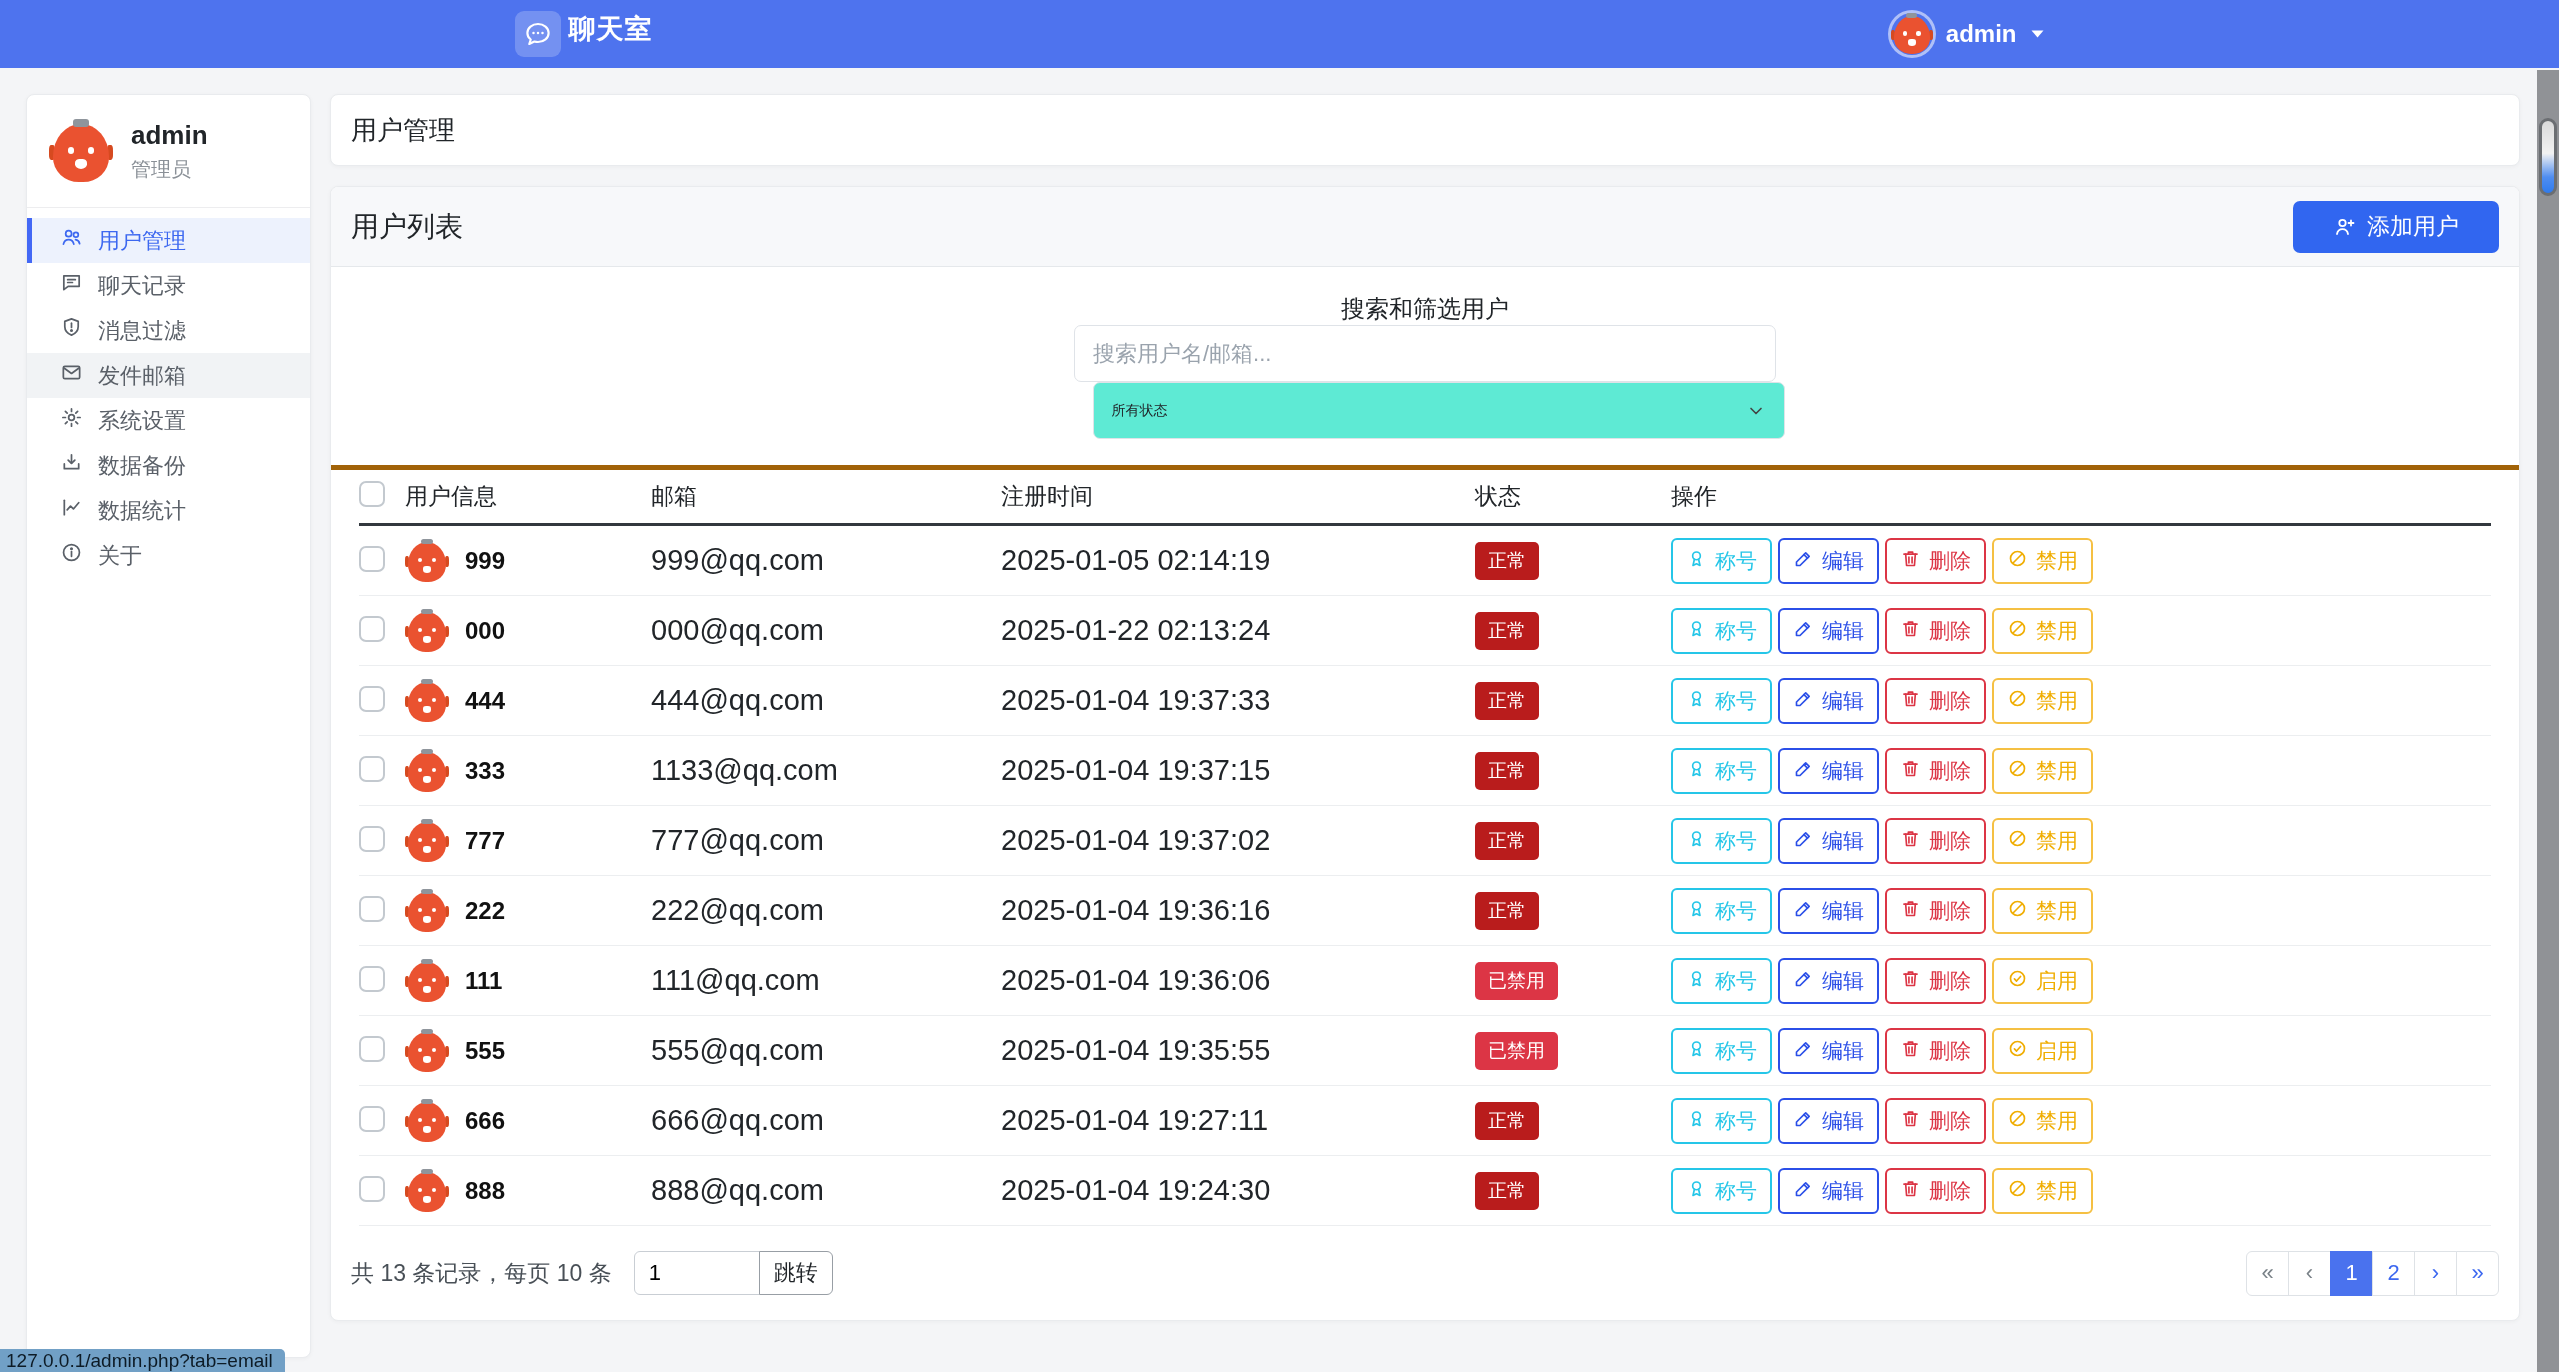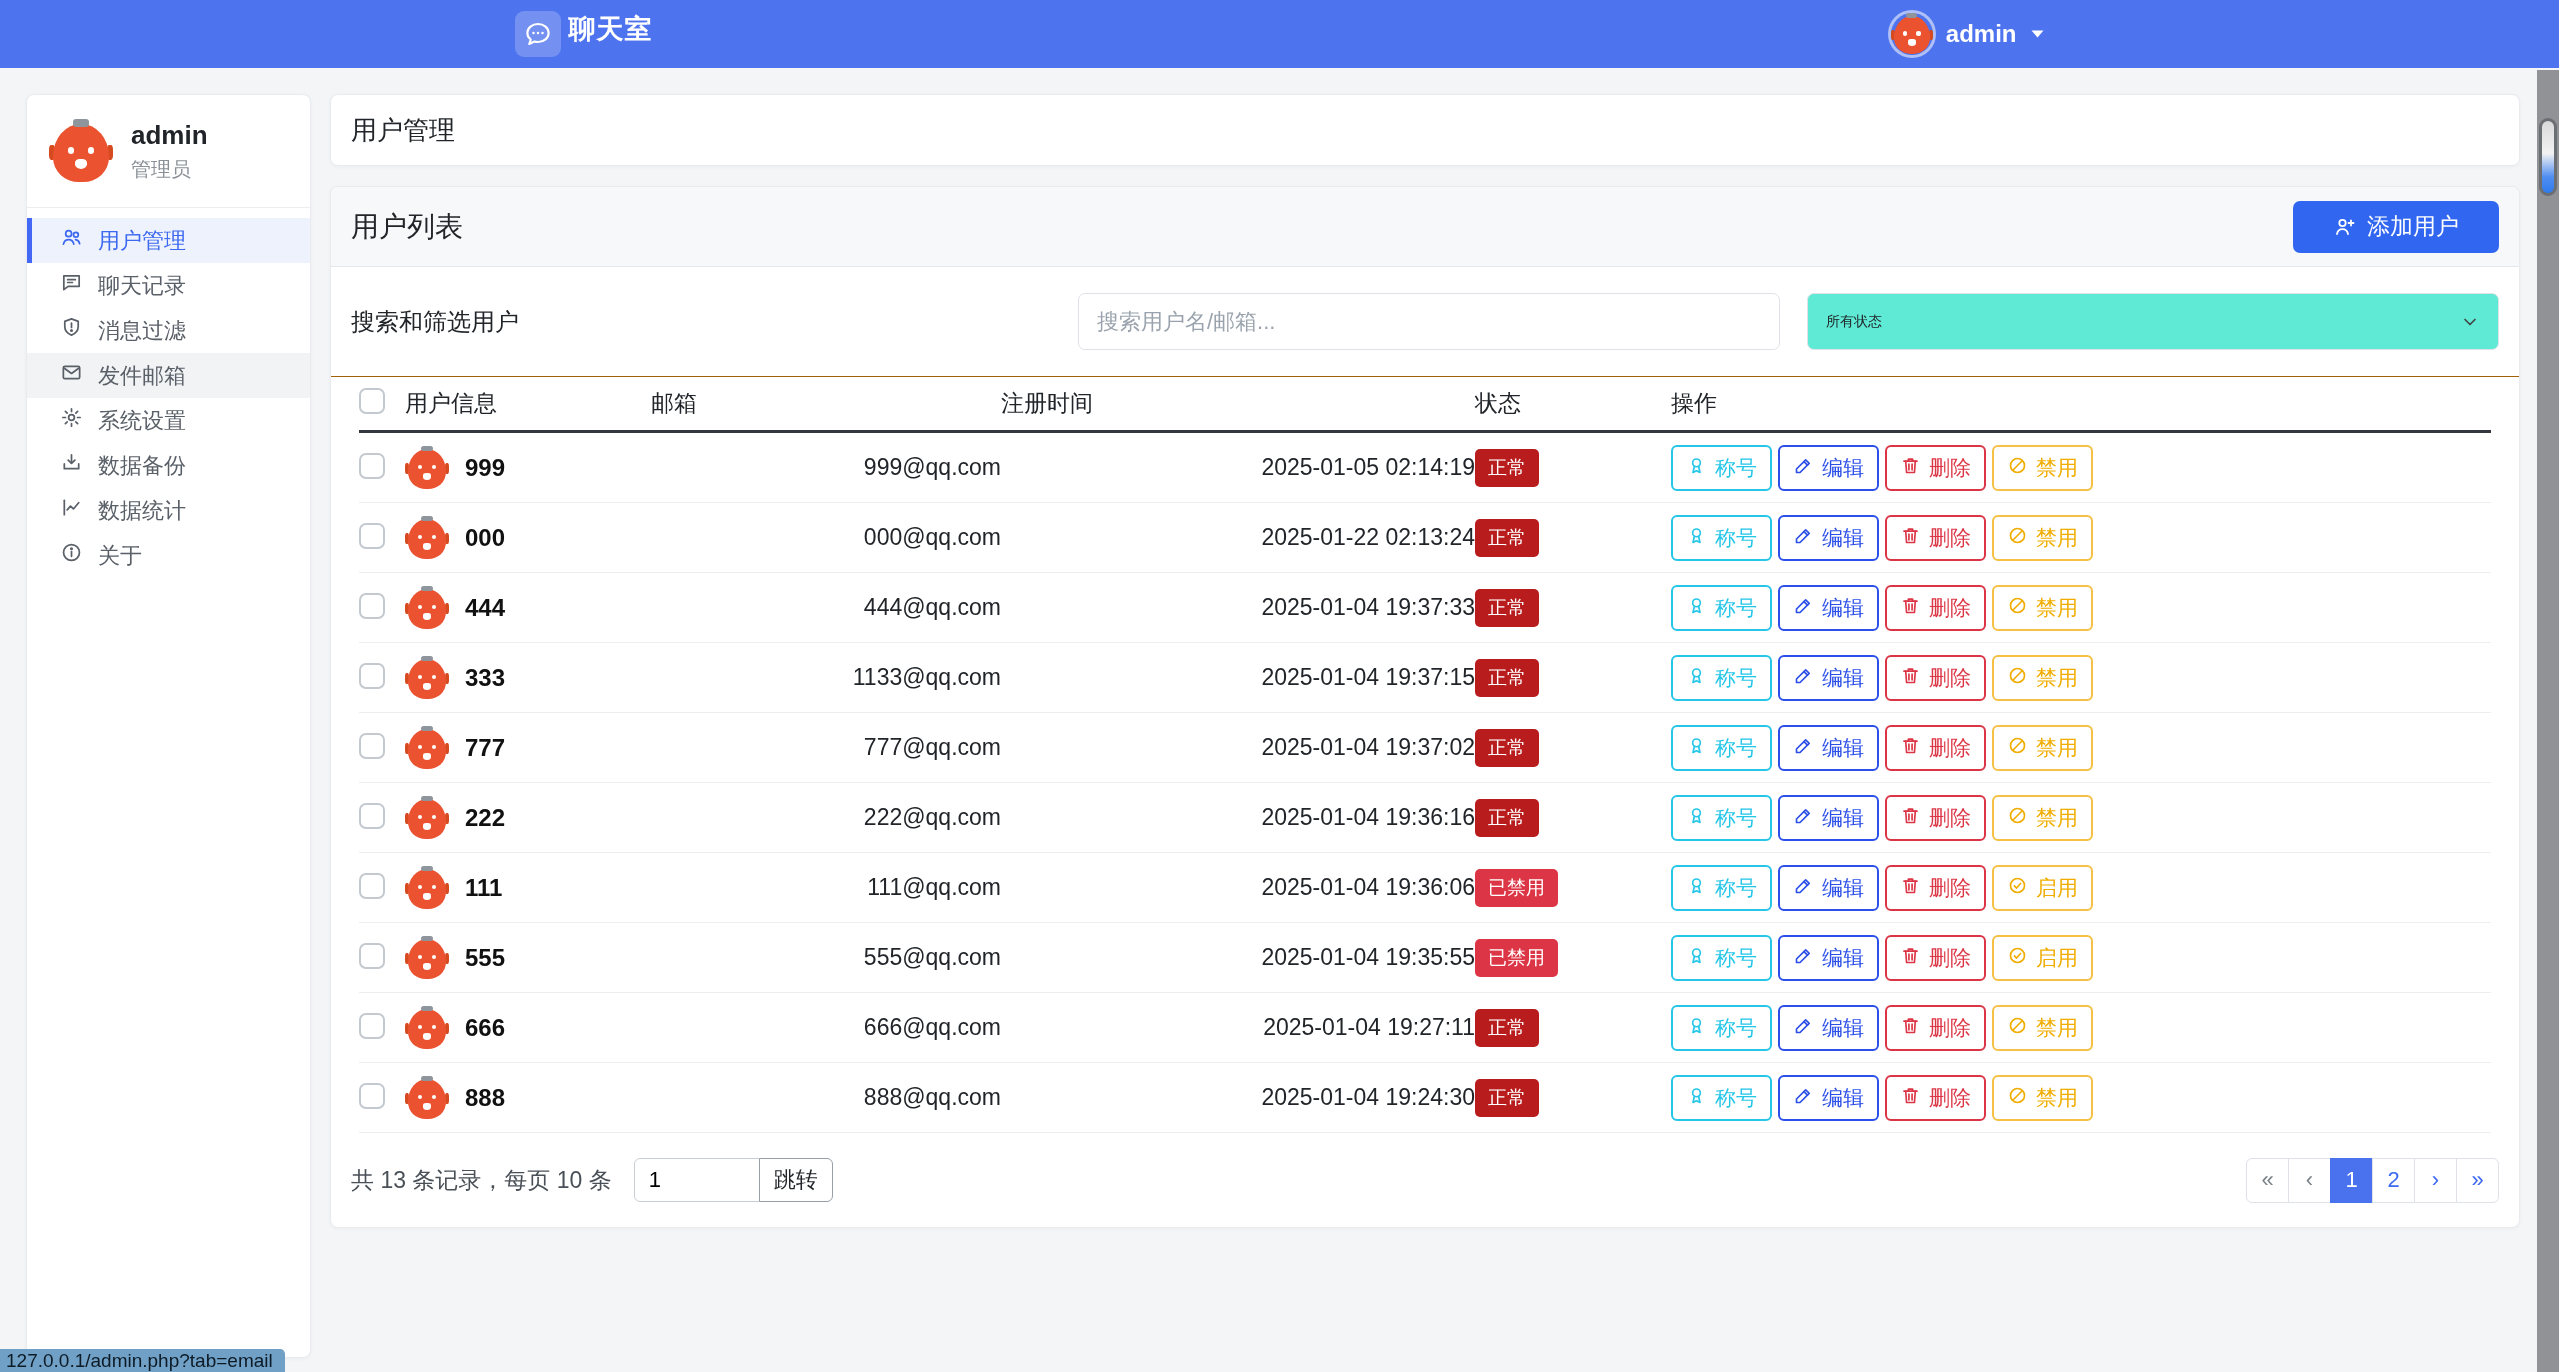--- a/index.html
+++ b/index.html
@@ -44,37 +44,37 @@
   
   .main { flex:1; }
   .card { background:#fff; border:1px solid #e9ebee; border-radius:8px; box-shadow:0 1px 4px rgba(0,0,0,.04); }
   .title-card { height:72px; display:flex; align-items:center; padding:0 20px; font-size:26px; margin-bottom:20px; }
   .list-card { overflow:hidden; }
   .card-header { height:80px; background:#f7f8fa; border-bottom:1px solid #e5e8eb; display:flex; align-items:center; justify-content:space-between; padding:0 20px; }
   .card-header .ch-title { font-size:28px; font-weight:500; }
   .btn-add { display:flex; align-items:center; gap:10px; height:52px; padding:0 40px; background:#3166f0; border:none; border-radius:7px; color:#fff; font-size:23px; cursor:pointer; font-family:inherit; }
 
   
-  .search-row { display:flex; align-items:center; padding:26px 20px; border-bottom:1px solid #a16207; }
+  .search-row { display:flex; align-items:center; padding:26px 20px; border-bottom:5px solid #a16207;flex-direction:column; }
   .search-row .s-label { font-size:24px; color:#212529; }
   .spacer { flex:1; }
   .inp-search { width:702px; height:57px; border:1px solid #dfe3e8; border-radius:7px; padding:0 18px; font-size:22px; color:#212529; outline:none; font-family:inherit; }
   .inp-search::placeholder { color:#9aa3ad; }
   .sel-status { width:692px; height:57px; border:1px solid #dfe3e8; border-radius:7px; margin-left:27px; display:flex; align-items:center; justify-content:space-between; padding:0 18px; font-size:14px; cursor:pointer; background:#5eead4; }
 
   
   .tbl { padding:0 28px; }
   .thead, .trow { display:grid; grid-template-columns:46px 246px 350px 474px 196px 1fr; align-items:center; }
   .thead { height:56px; border-bottom:3px solid #32383e; font-size:23px; font-weight:500; color:#212529; }
   .trow { height:70px; border-bottom:1px solid #eceef0; background:#fff; }
   .trow:last-child { border-bottom:1px solid #eceef0; }
   .checkbox { width:26px; height:26px; border:2px solid #c3c9cf; border-radius:7px; background:#fff; display:inline-block; cursor:pointer; }
   .c-user { display:flex; align-items:center; gap:16px; }
   .uname { font-size:24px; font-weight:bold; color:#111; }
-  .c-email, .c-time { font-size:23px; color:#212529;text-align:right; }
+  .c-email, .c-time { font-size:29px; color:#212529; }
   .badge { display:inline-block; padding:6px 13px; border-radius:5px; font-size:19px; color:#fff; }
   .badge.normal { background:#b91c1c; }
   .badge.disabled { background:#dc3545; }
   .c-actions { display:flex; gap:6px; }
   .abtn { display:flex; align-items:center; gap:8px; height:46px; padding:0 13px; background:#fff; border-radius:6px; font-size:21px; cursor:pointer; font-family:inherit; border:2px solid; }
   .abtn.info    { color:#25c6e8; border-color:#25c6e8; }
   .abtn.primary { color:#2b4fe8; border-color:#2b4fe8; }
   .abtn.danger  { color:#dc3545; border-color:#dc3545;text-align:right; }
   .abtn.warning { color:#f0ad00; border-color:#f5c043; }
 

